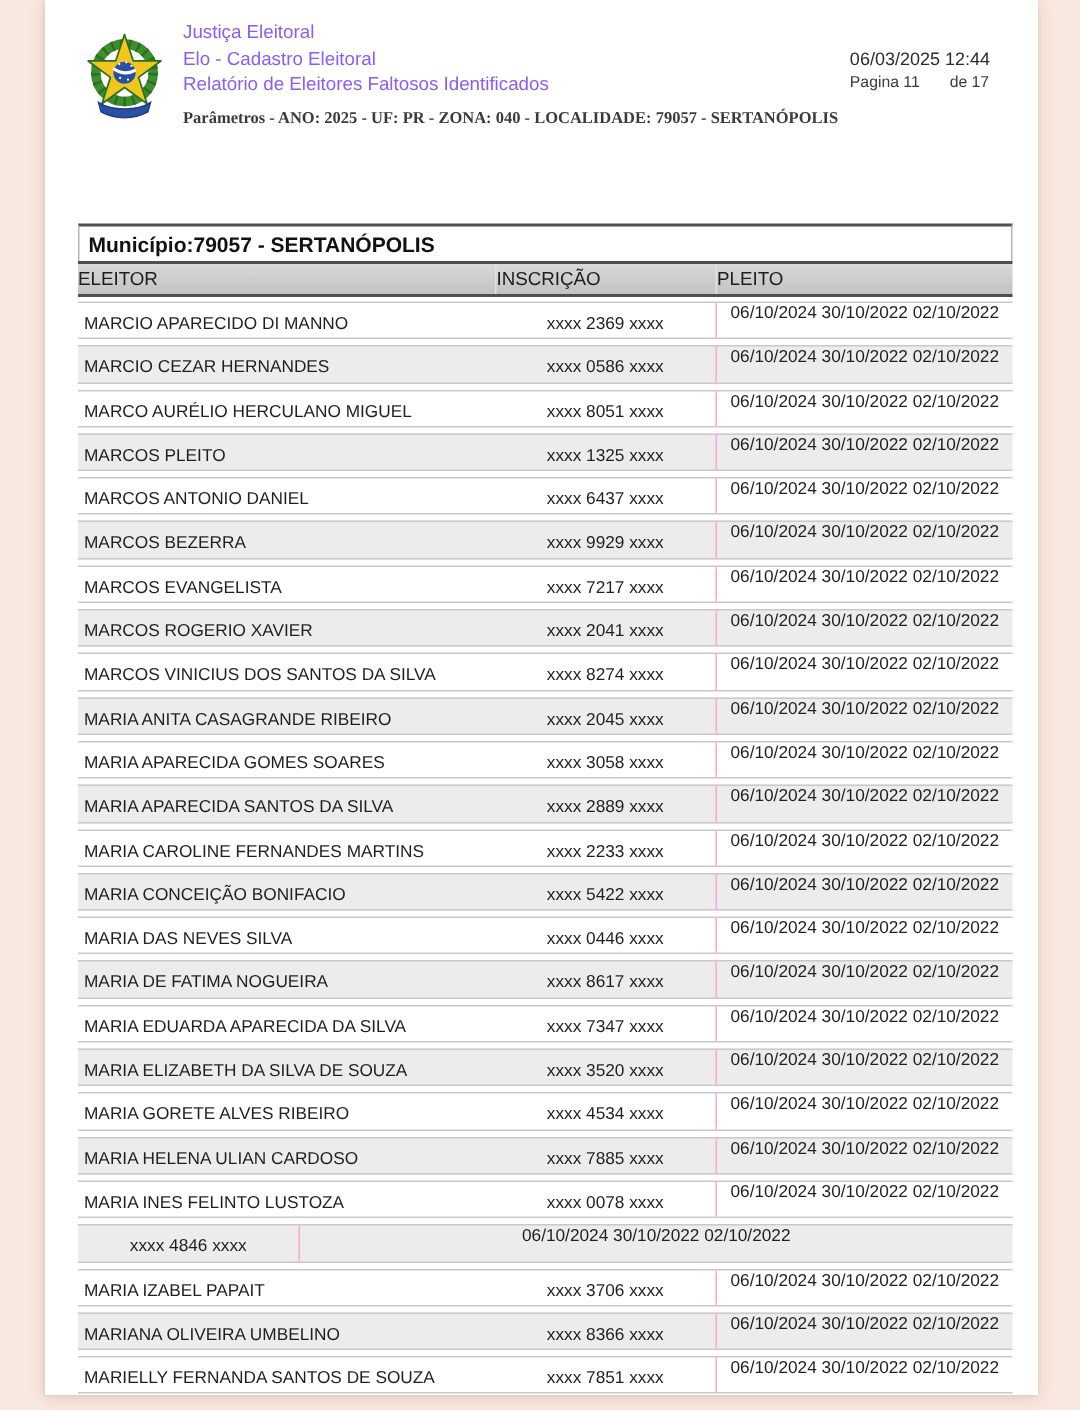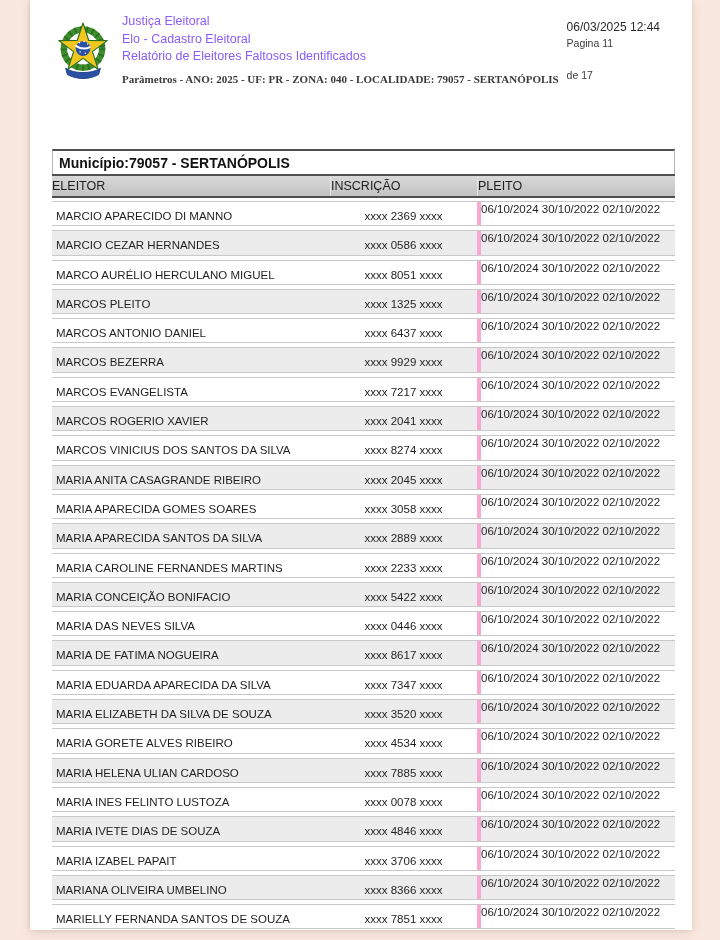--- a/index.html
+++ b/index.html
@@ -15,23 +15,23 @@
     width:662px;height:930px;
     margin-left:30px;
     background:#ffffff;
     box-shadow:0 2px 10px rgba(120,80,60,.18), -1px 0 3px rgba(120,80,60,.12);
   }
   
   .coat{position:absolute;left:24px;top:18px;width:58px;height:68px;}
   .org-block{position:absolute;left:92px;top:13px;}
   .org-line{font-size:12.5px;line-height:17.5px;color:#8b5cf6;}
   .params{font-size:11px;font-weight:700;color:#3a3a3a;margin-top:7px;font-family:Liberation Serif, serif;}
-  .meta-block{position:absolute;right:32px;top:20px;text-align:left;}
+  .meta-block{position:absolute;right:32px;top:32px;text-align:right;}
   .meta-datetime{font-size:12px;color:#2b2b2b;}
-  .meta-pageinfo{display:flex;gap:20px;font-size:10.5px;color:#3a3a3a;margin-top:3px;flex-direction:column;}
+  .meta-pageinfo{display:flex;gap:20px;font-size:10.5px;color:#3a3a3a;margin-top:3px;}
   
   .report{position:absolute;left:22px;top:113px;width:623px;margin-top:36px;}
   .muni-bar{
     height:25px;
     border-top:2px solid #4f4f4f;
     border-left:1px solid #b5b5b5;
     border-right:1px solid #b5b5b5;
     background:#ffffff;
     font-size:14px;font-weight:700;color:#111;
     line-height:25px;padding-left:6px;box-sizing:border-box;
@@ -57,21 +57,21 @@
     display:flex;
     height:100%;box-sizing:border-box;
     border-top:1px solid #c9c9c9;
     border-bottom:1px solid #c9c9c9;
     background:#ffffff;
   }
   .trow:nth-child(even) .band{background:#ececec;}
   .cell{font-size:11.5px;color:#1f1f1f;box-sizing:border-box;white-space:nowrap;}
   .c-eleitor{width:278px;padding:8px 0 0 4px;}
   .c-insc{width:147px;text-align:center;padding-top:8px;}
-  .c-pleito{flex:1;padding-top:1px;border-left:4px solid #f9a8d4;}
+  .c-pleito{flex:1;text-align:center;padding-top:1px;border-left:1px solid #f9a8d4;}
 </style>
 </head>
 <body>
 
 <div class="page">
 
   <svg class="coat" viewBox="0 0 100 104" aria-hidden="true">
 
     <circle cx="50" cy="46" r="33" fill="none" stroke="#3e8e2e" stroke-width="11"></circle>
     <circle cx="50" cy="46" r="33" fill="none" stroke="#2c6e22" stroke-width="11" stroke-dasharray="3 7"></circle>
@@ -277,21 +277,20 @@
   <div class="trow">
     <div class="band">
       <div class="cell c-eleitor">MARIA INES FELINTO LUSTOZA</div>
       <div class="cell c-insc">xxxx 0078 xxxx</div>
       <div class="cell c-pleito">06/10/2024 30/10/2022 02/10/2022</div>
     </div>
   </div>
 
   <div class="trow">
     <div class="band">
-      <div class="cell c-eleitor">MARIA IVETE DIAS DE SOUZA</div>
       <div class="cell c-insc">xxxx 4846 xxxx</div>
       <div class="cell c-pleito">06/10/2024 30/10/2022 02/10/2022</div>
     </div>
   </div>
 
   <div class="trow">
     <div class="band">
       <div class="cell c-eleitor">MARIA IZABEL PAPAIT</div>
       <div class="cell c-insc">xxxx 3706 xxxx</div>
       <div class="cell c-pleito">06/10/2024 30/10/2022 02/10/2022</div>

